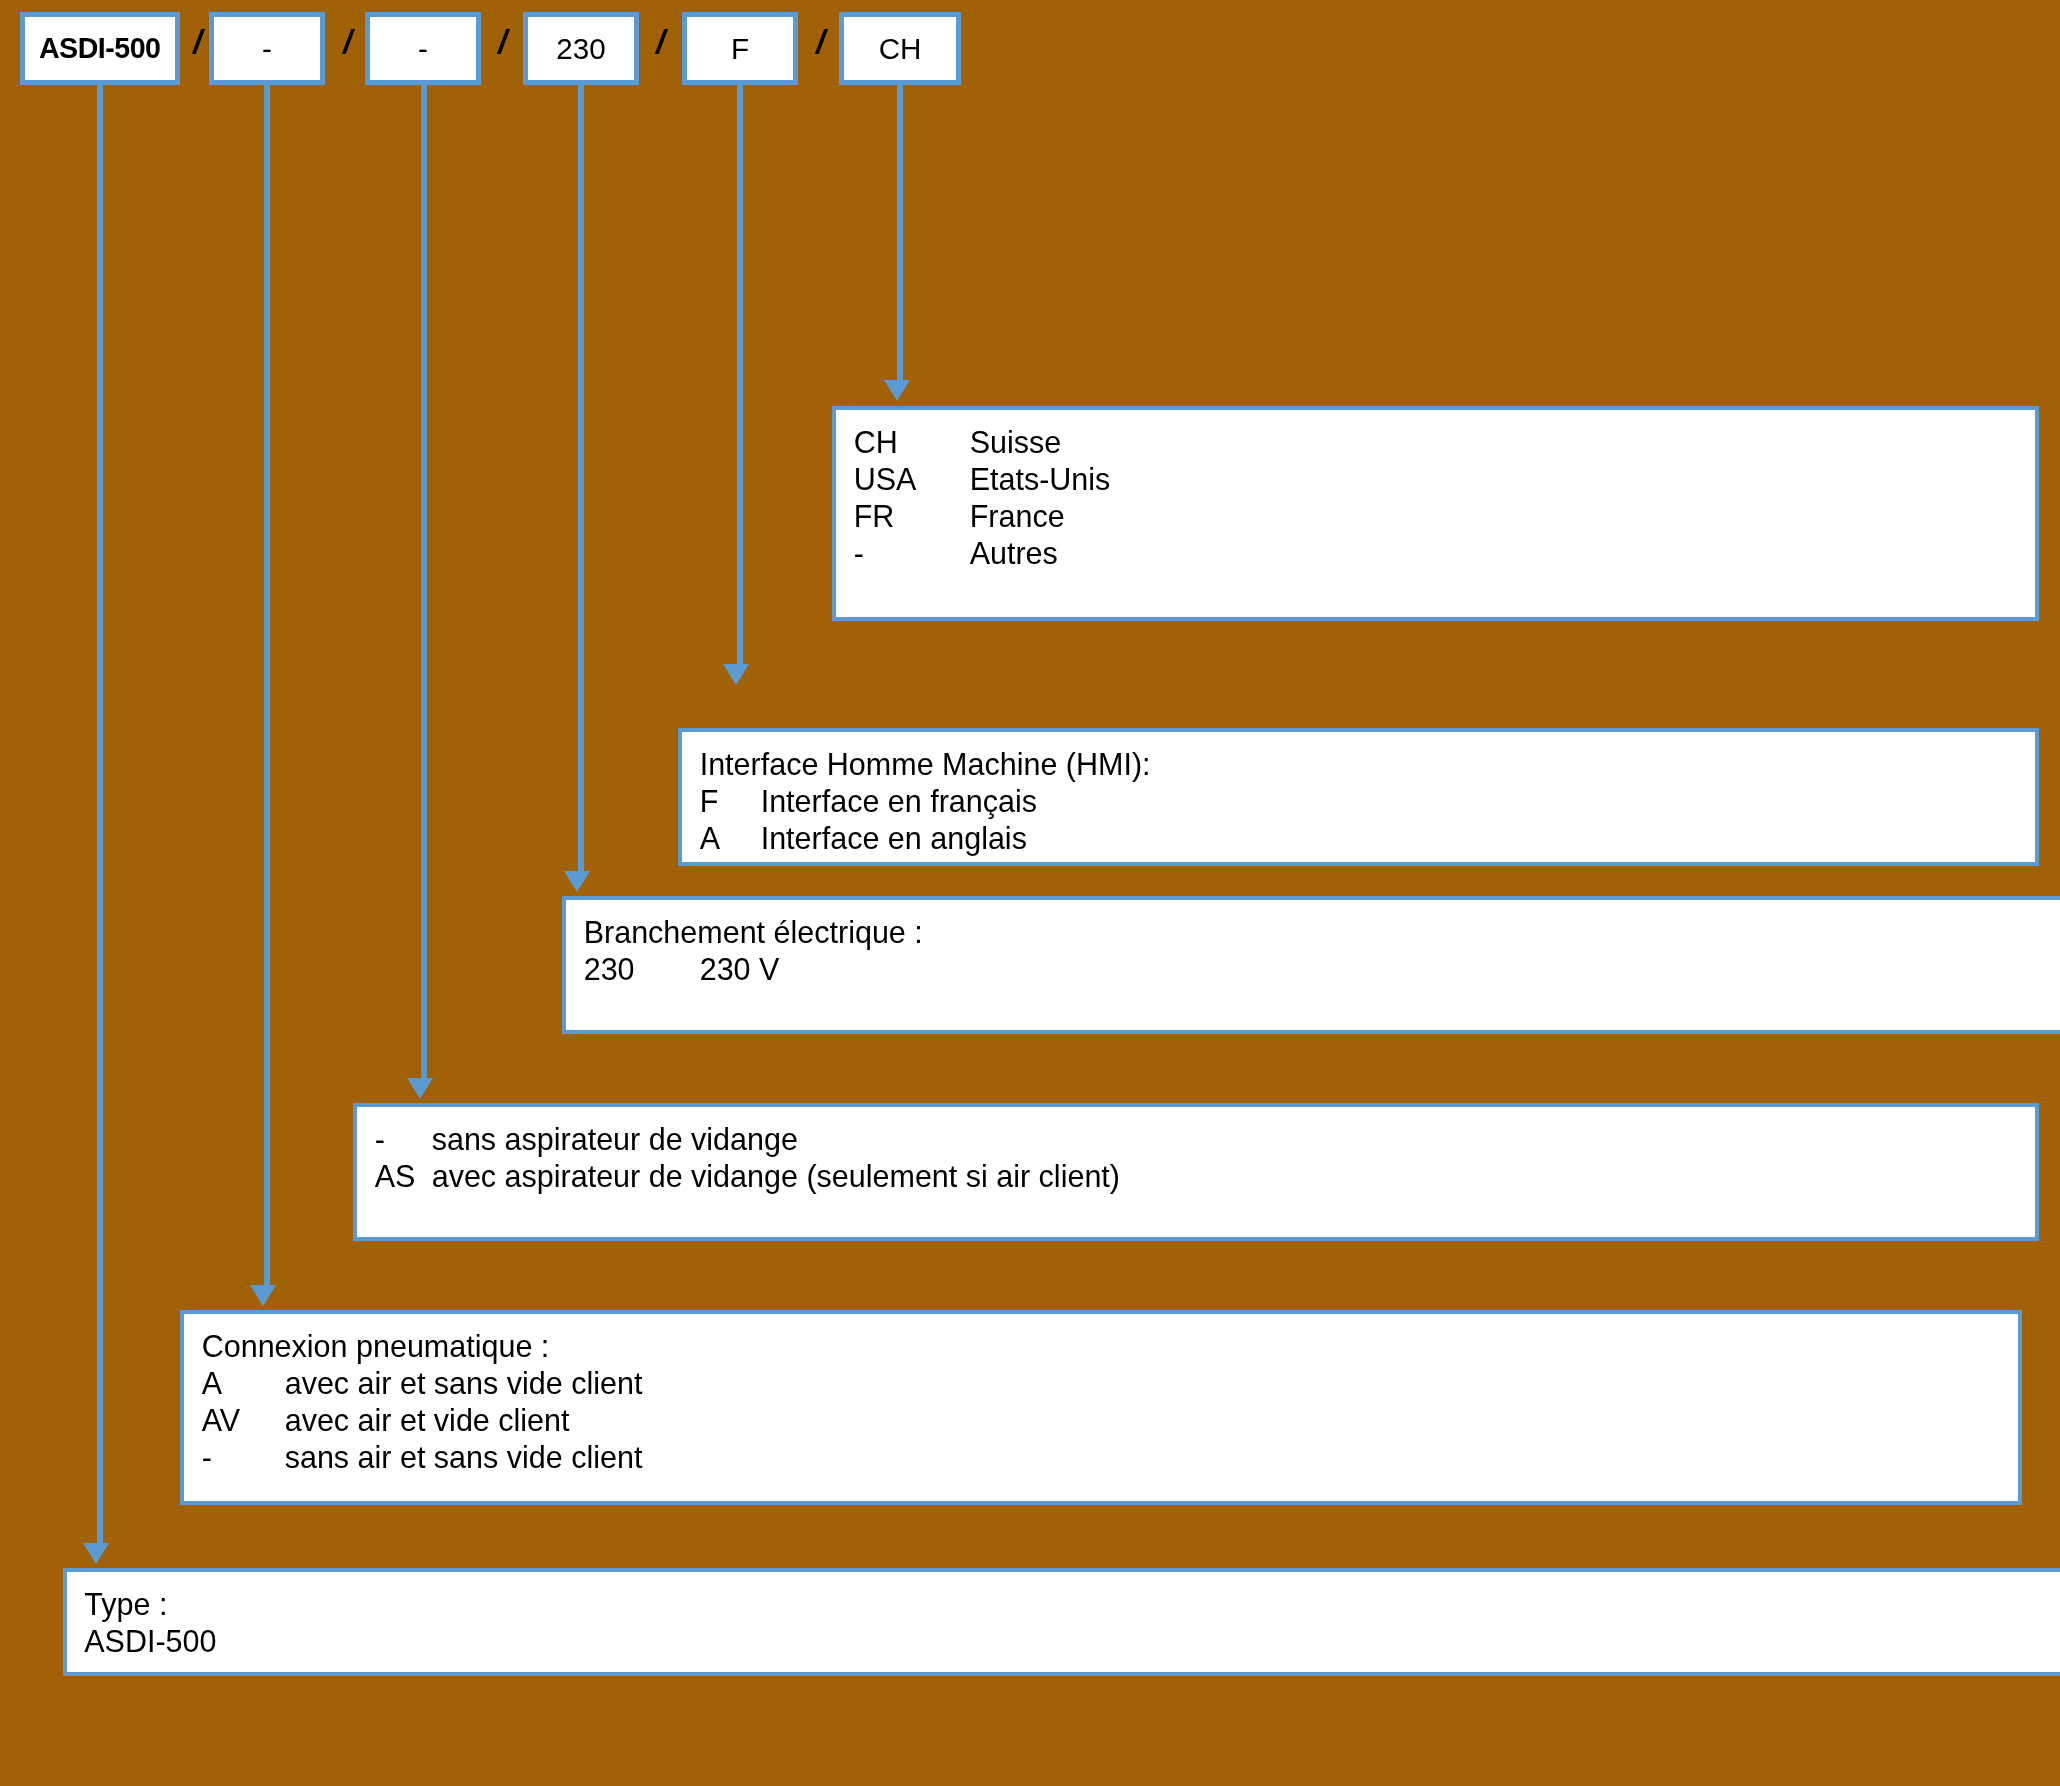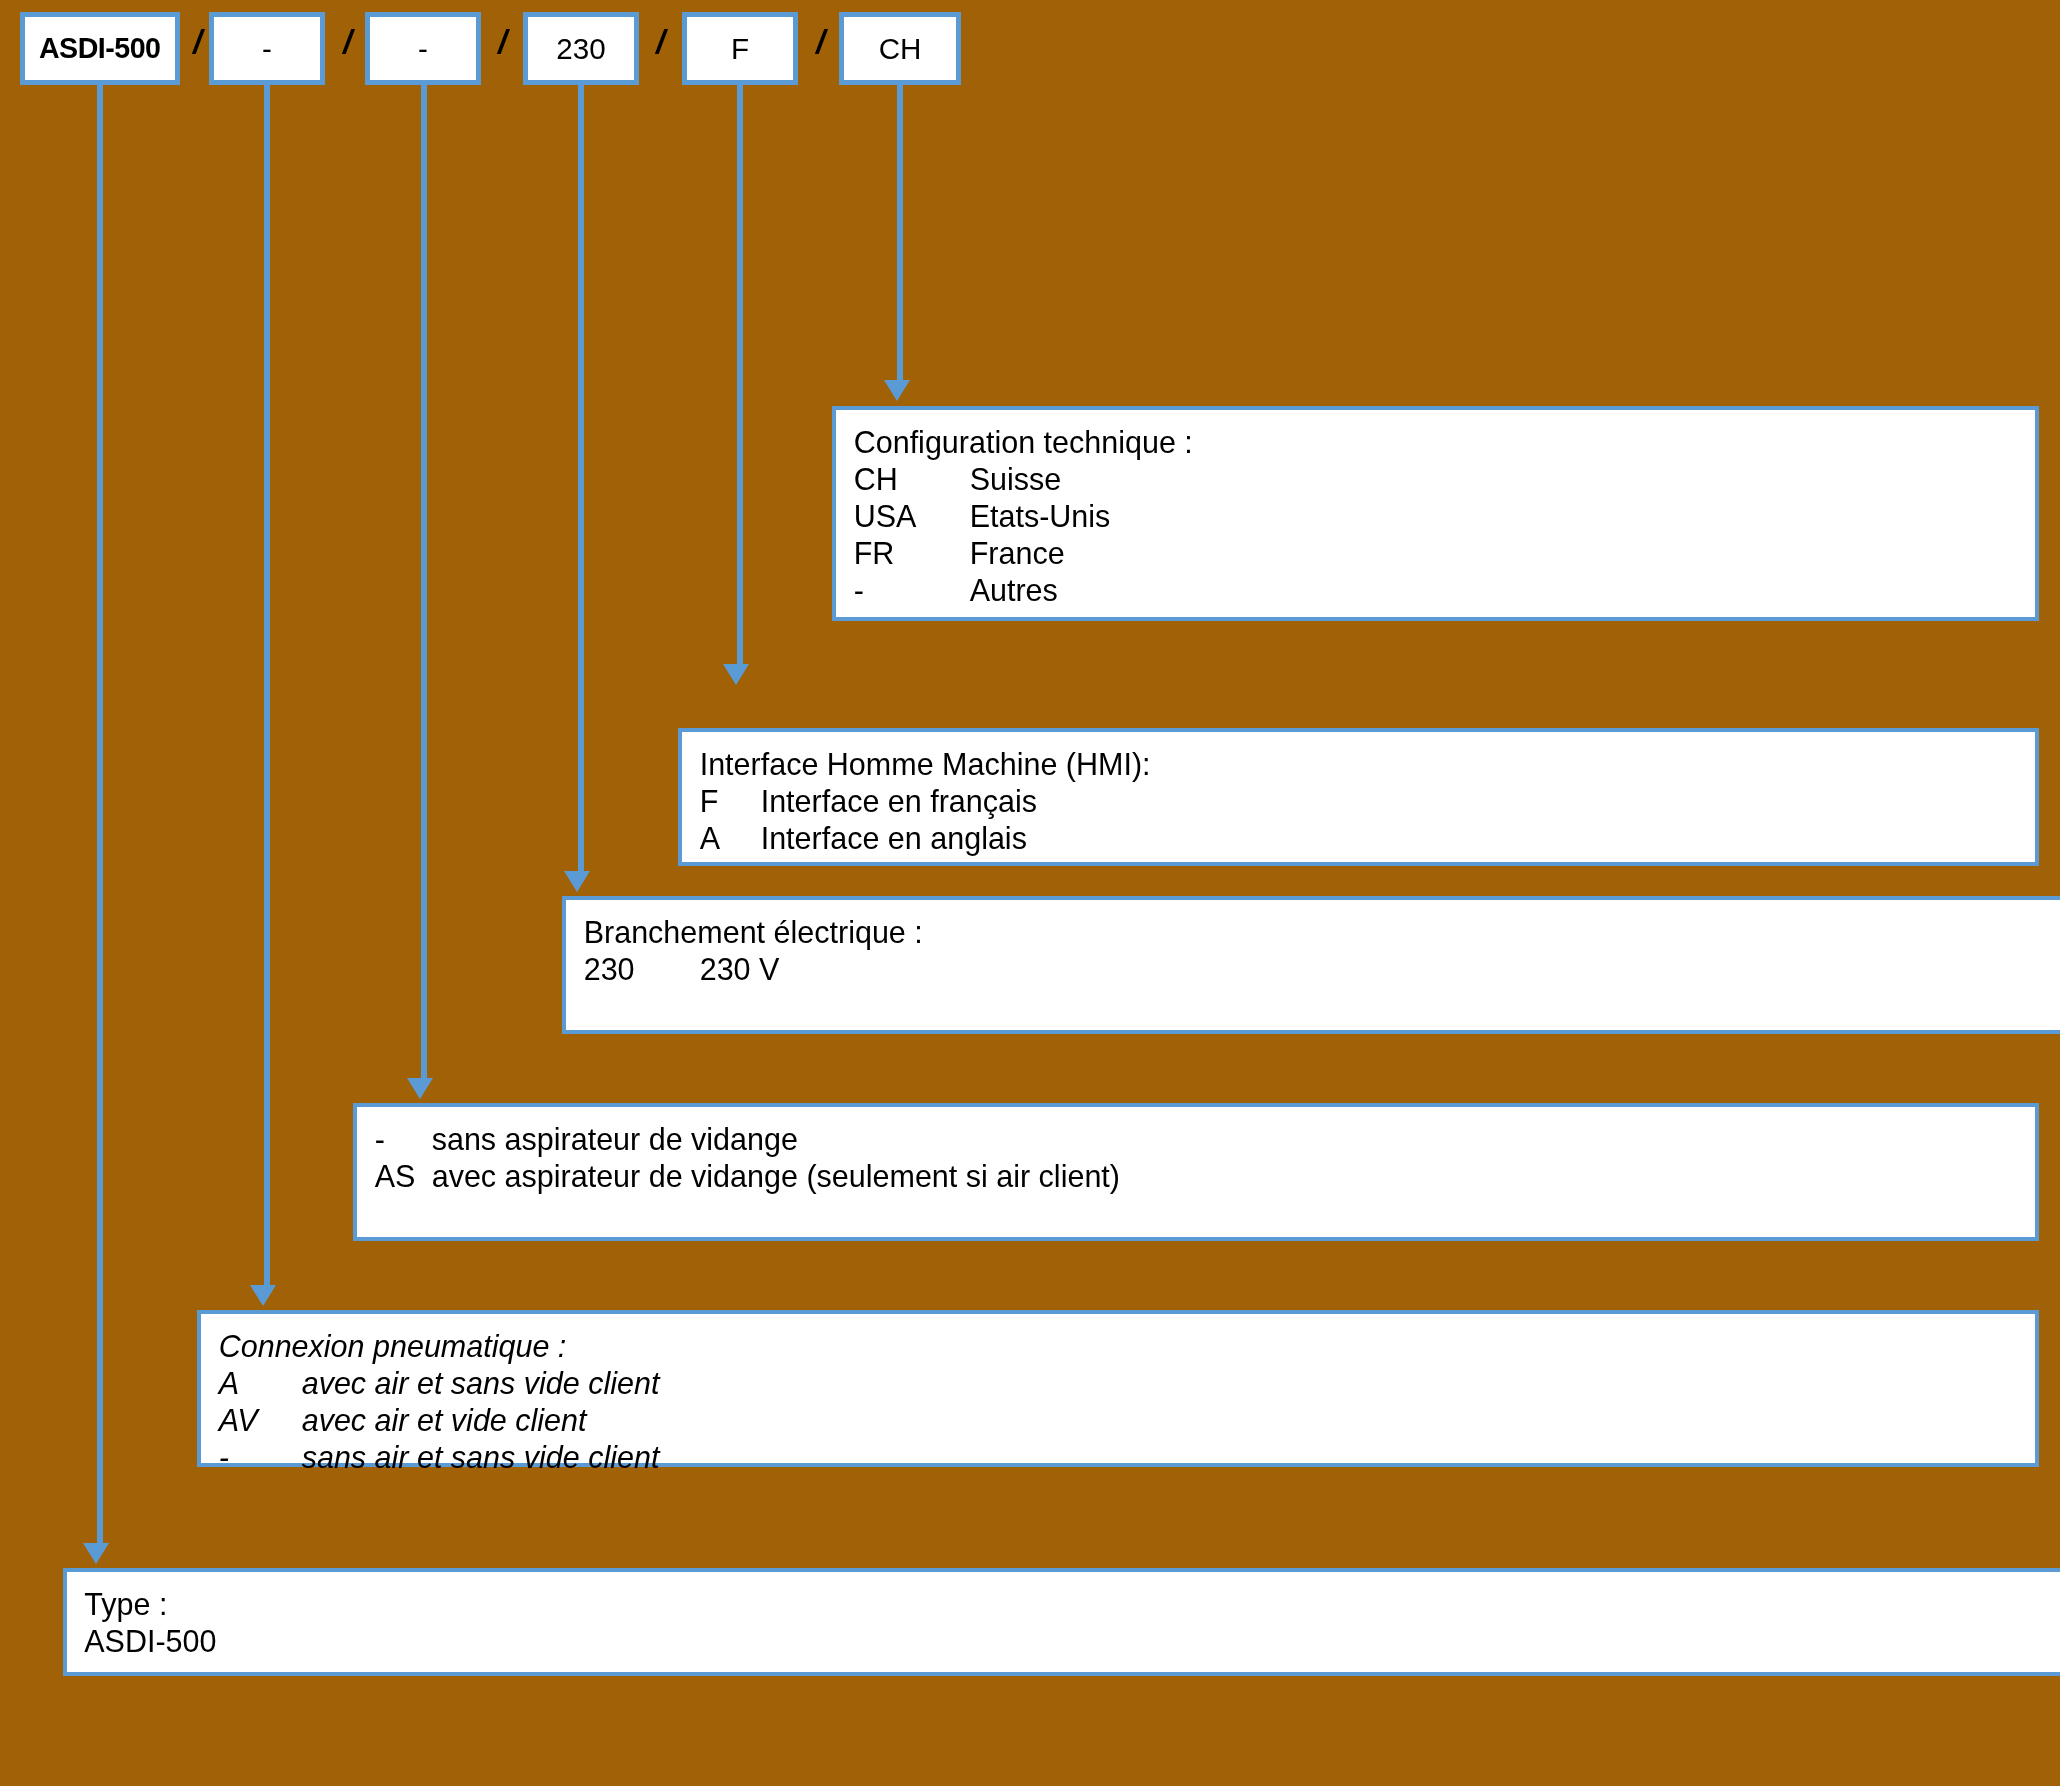--- a/index.html
+++ b/index.html
@@ -141,21 +141,20 @@
   <div class="vline" style="left:421px; top:85px; height:993px;"></div>
   <div class="arrow-head" style="left:407px; top:1078px;"></div>
 
   <div class="vline" style="left:264px; top:85px; height:1200px;"></div>
   <div class="arrow-head" style="left:250px; top:1285px;"></div>
 
   <div class="vline" style="left:97px; top:85px; height:1458px;"></div>
   <div class="arrow-head" style="left:83px; top:1543px;"></div>
 
   <div class="desc-box" style="left:832px; top:406px; width:1207px; height:215px;">
-    <div class="desc-title">Configuration technique :</div>
     <div class="desc-row kw-wide">
       <span class="key">CH</span>
       <span class="val">Suisse</span>
     </div>
     <div class="desc-row kw-wide">
       <span class="key">USA</span>
       <span class="val">Etats-Unis</span>
     </div>
     <div class="desc-row kw-wide">
       <span class="key">FR</span>
@@ -191,21 +190,21 @@
     <div class="desc-row kw-as">
       <span class="key">-</span>
       <span class="val">sans aspirateur de vidange</span>
     </div>
     <div class="desc-row kw-as">
       <span class="key">AS</span>
       <span class="val">avec aspirateur de vidange (seulement si air client)</span>
     </div>
   </div>
 
-  <div class="desc-box" style="left:197px; top:1310px; width:1842px; height:157px;font-style:italic;">
+  <div class="desc-box" style="left:180px; top:1310px; width:1842px; height:195px;">
     <div class="desc-title">Connexion pneumatique :</div>
     <div class="desc-row kw-pneu">
       <span class="key">A</span>
       <span class="val">avec air et sans vide client</span>
     </div>
     <div class="desc-row kw-pneu">
       <span class="key">AV</span>
       <span class="val">avec air et vide client</span>
     </div>
     <div class="desc-row kw-pneu">

